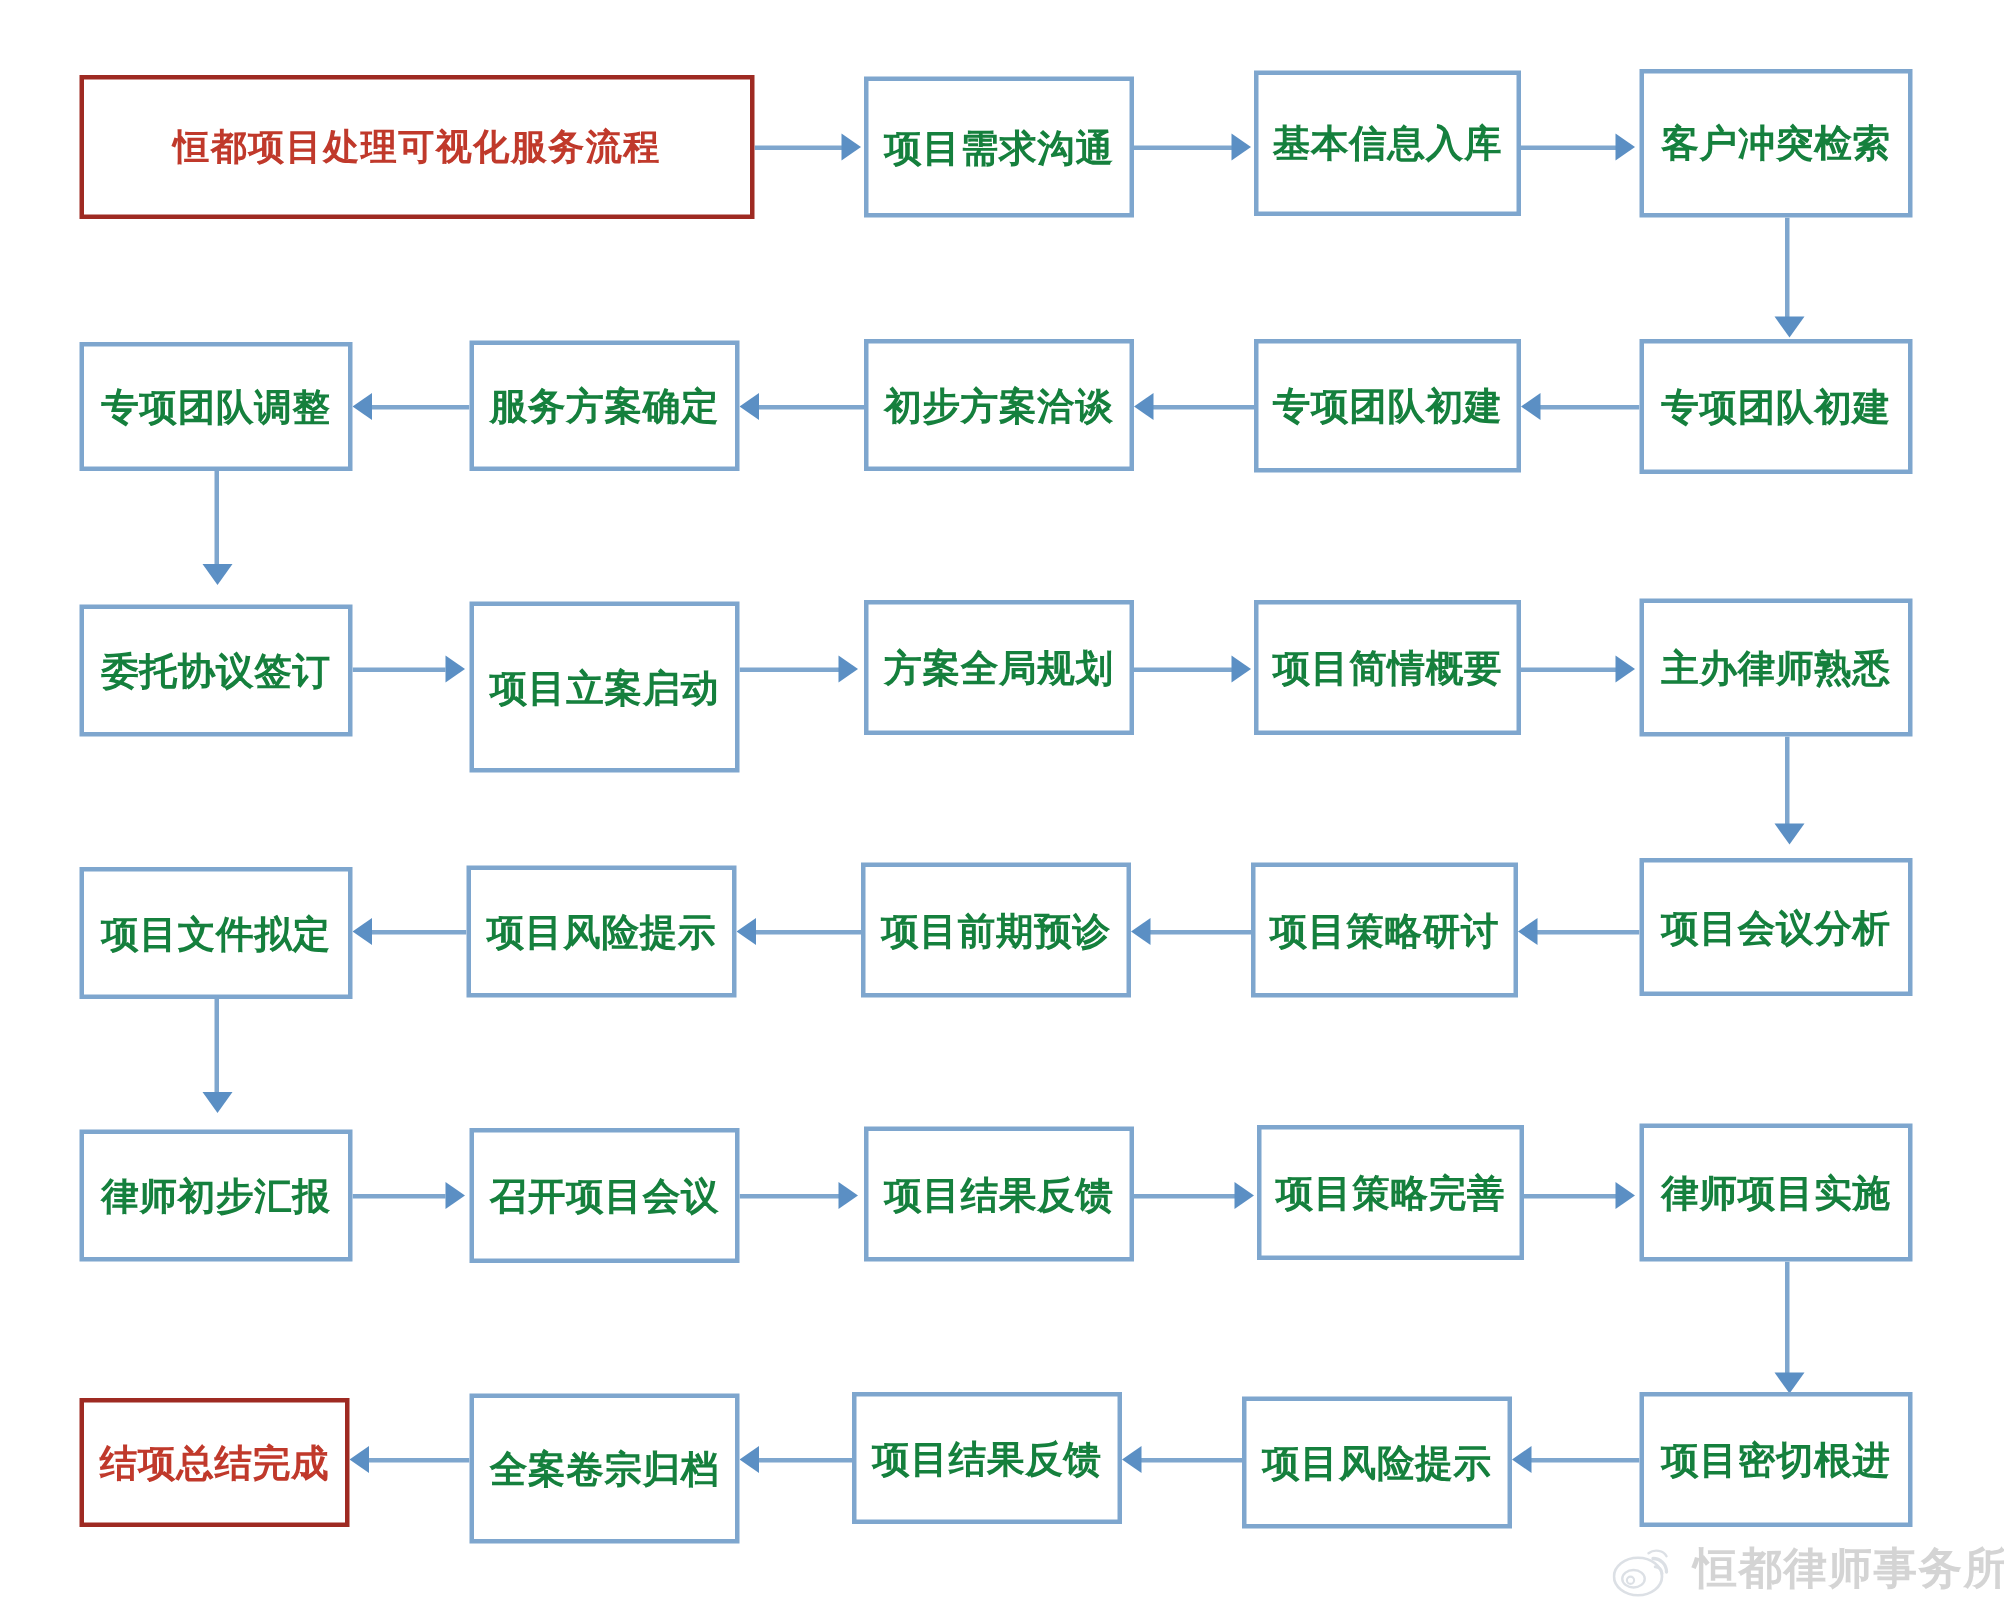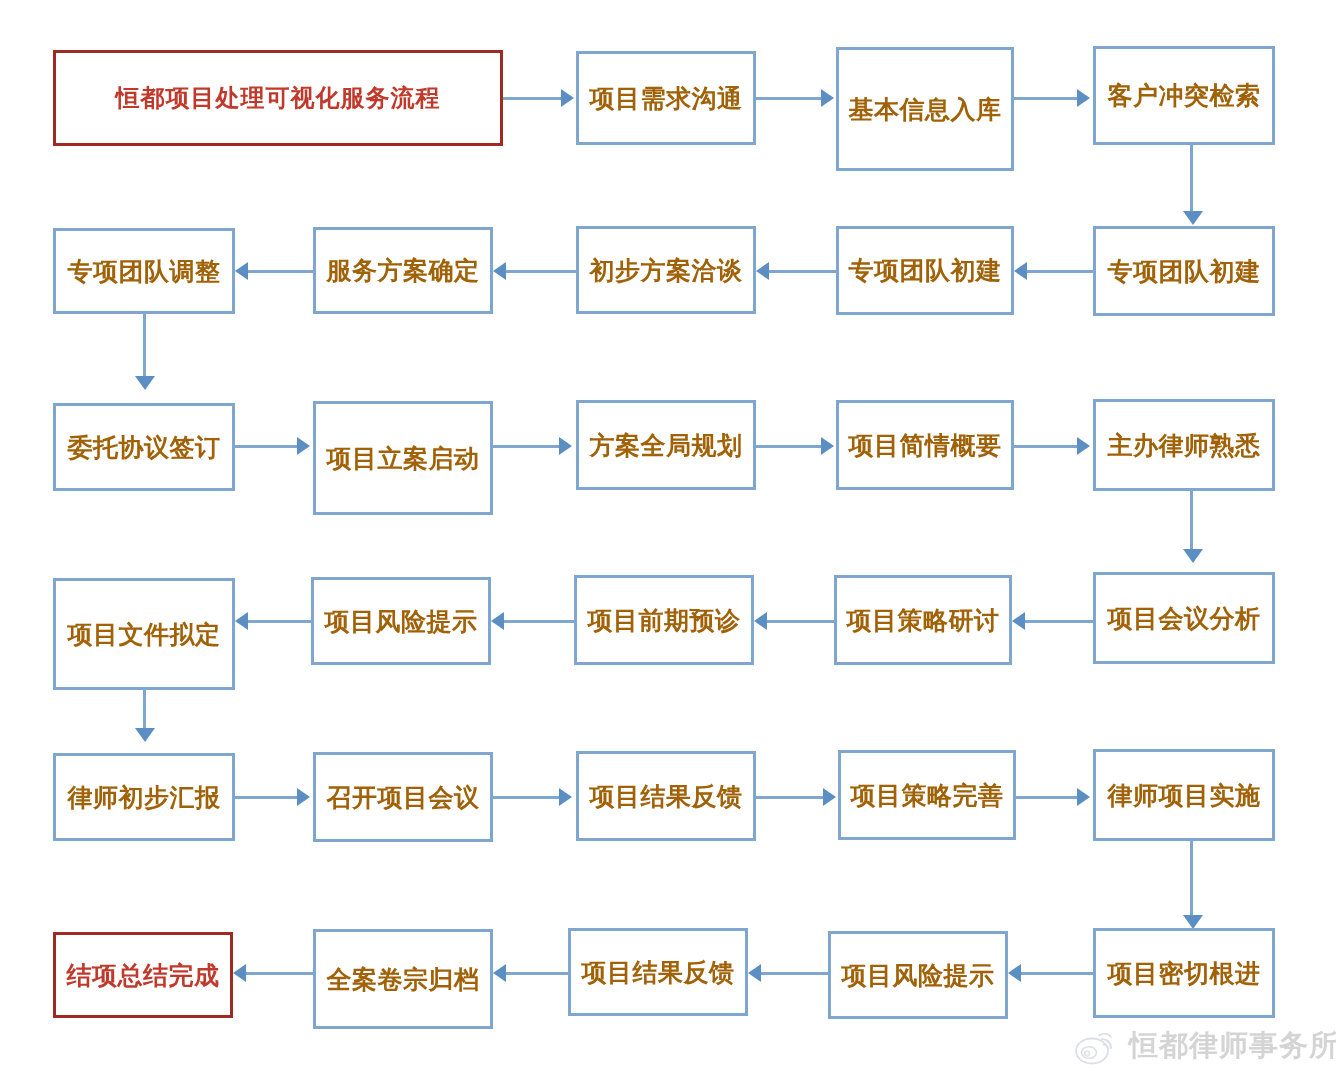--- a/index.html
+++ b/index.html
@@ -19,21 +19,21 @@
     padding-left: 21px;
   }
   .node {
     position: absolute;
     box-sizing: border-box;
     display: flex;
     align-items: center;
     justify-content: center;
     background: #ffffff;
     border: 3px solid #7ea6ce;
-    color: #a16207;
+    color: #15803d;
     font-size: 25px;
     font-weight: 700;
     letter-spacing: 0.5px;
     white-space: nowrap;
     z-index: 3;
   }
   .node.accent {
     border: 3px solid #9e2a22;
     color: #c0392b;
   }
@@ -92,21 +92,21 @@
 </style>
 </head>
 <body>
 
 <div id="canvas">
 
   <div class="node accent title-node" style="left:53px; top:50px; width:450px; height:96px;">恒都项目处理可视化服务流程</div>
 
   <div class="node" style="left:576px; top:51px; width:180px; height:94px;">项目需求沟通</div>
 
-  <div class="node" style="left:836px; top:47px; width:178px; height:124px;">基本信息入库</div>
+  <div class="node" style="left:836px; top:47px; width:178px; height:97px;">基本信息入库</div>
 
   <div class="node" style="left:1093px; top:46px; width:182px; height:99px;">客户冲突检索</div>
 
   <div class="conn h" style="left:503px; top:97px; width:60px;"></div>
   <div class="arrow right" style="left:561px; top:89px;"></div>
 
   <div class="conn h" style="left:756px; top:97px; width:67px;"></div>
   <div class="arrow right" style="left:821px; top:89px;"></div>
 
   <div class="conn h" style="left:1014px; top:97px; width:65px;"></div>
@@ -158,21 +158,21 @@
 
   <div class="conn h" style="left:756px; top:445px; width:67px;"></div>
   <div class="arrow right" style="left:821px; top:437px;"></div>
 
   <div class="conn h" style="left:1014px; top:445px; width:65px;"></div>
   <div class="arrow right" style="left:1077px; top:437px;"></div>
 
   <div class="conn v" style="left:1190px; top:491px; height:62px;"></div>
   <div class="arrow down" style="left:1183px; top:549px;"></div>
 
-  <div class="node" style="left:53px; top:578px; width:182px; height:112px;">项目文件拟定</div>
+  <div class="node" style="left:53px; top:578px; width:182px; height:88px;">项目文件拟定</div>
 
   <div class="node" style="left:311px; top:577px; width:180px; height:88px;">项目风险提示</div>
 
   <div class="node" style="left:574px; top:575px; width:180px; height:90px;">项目前期预诊</div>
 
   <div class="node" style="left:834px; top:575px; width:178px; height:90px;">项目策略研讨</div>
 
   <div class="node" style="left:1093px; top:572px; width:182px; height:92px;">项目会议分析</div>
 
   <div class="conn h" style="left:1022px; top:620px; width:71px;"></div>

